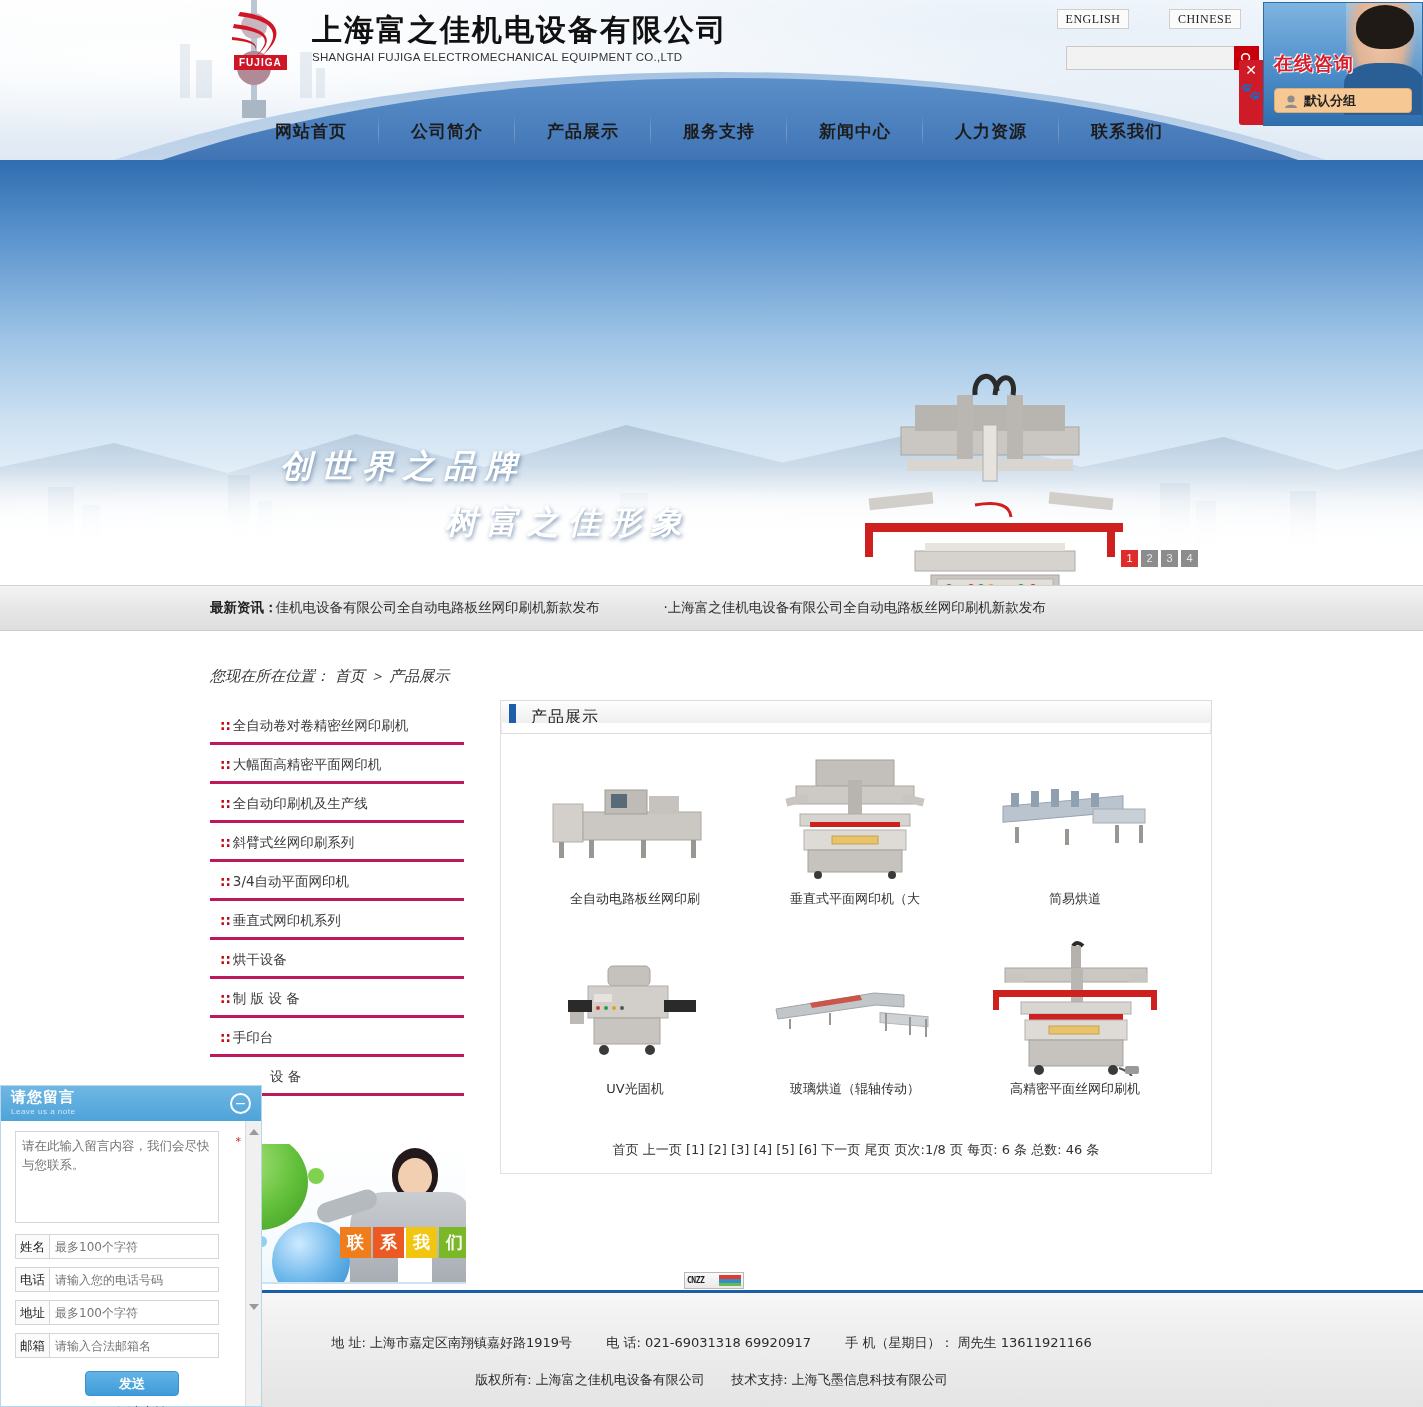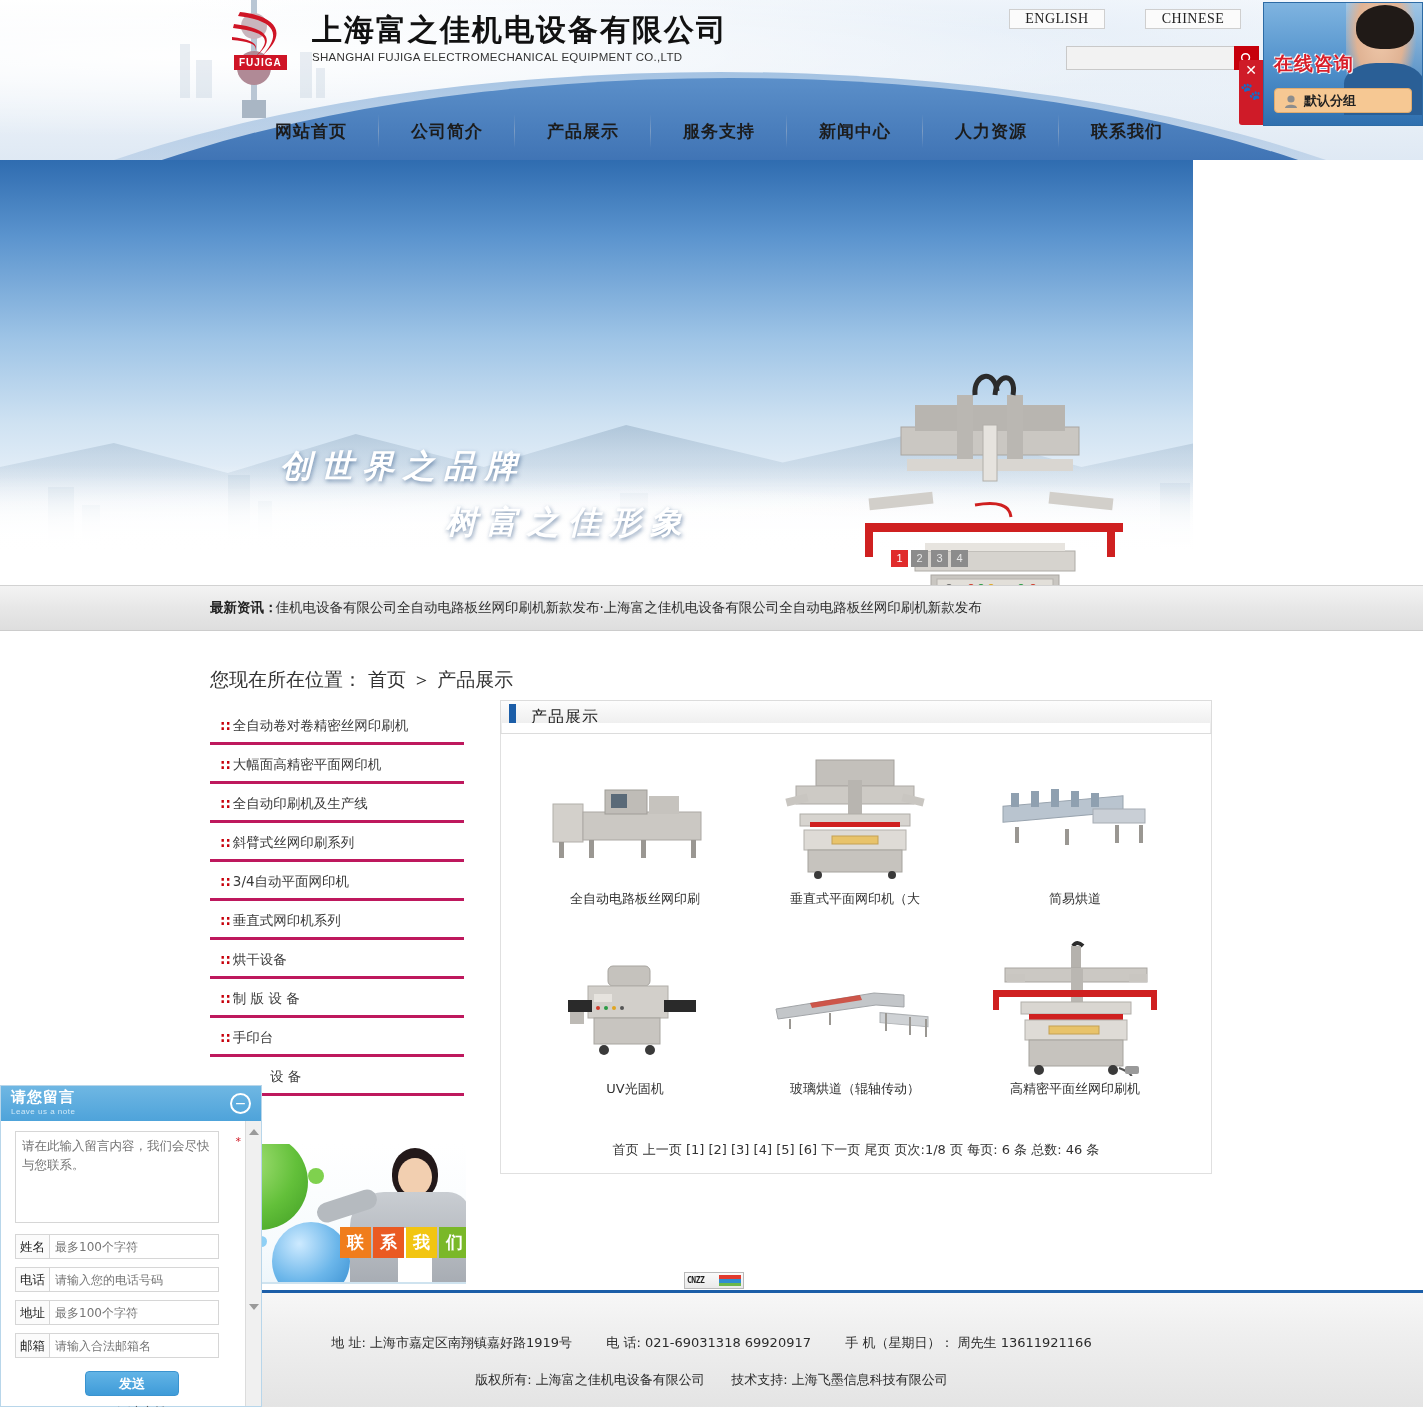--- a/index.html
+++ b/index.html
@@ -48,22 +48,22 @@
     position:absolute; left:2px; bottom:-2px; background:#cf1526; color:#fff;
     font-size:10px; font-weight:bold; letter-spacing:1px; padding:2px 5px;
     font-family:"Liberation Sans",sans-serif;
   }
   .logo-txt { line-height:1; }
   .logo-cn { font-family:"DejaVu Sans",sans-serif; font-size:30px; font-weight:bold; color:#111; letter-spacing:2px; }
   .logo-en { margin-top:7px; font-size:11.5px; color:#333; letter-spacing:.3px; font-family:"Liberation Sans",sans-serif; }
 
   .lang-row { position:absolute; right:182px; top:9px; display:flex; gap:40px; }
   .lang-btn {
-    width:96px; height:20px; line-height:18px; text-align:center;
-    background:#fbfbfb; border:1px solid #cfcfcf; font-size:14px;
+    width:72px; height:20px; line-height:18px; text-align:center;
+    background:#fbfbfb; border:1px solid #cfcfcf; font-size:12px;
     font-family:"Liberation Serif",serif; color:#222; letter-spacing:.5px; cursor:pointer;
   }
   .search-wrap { position:absolute; right:182px; top:46px; width:175px; height:24px; display:flex; }
   .search-input {
     flex:1; height:24px; border:1px solid #c9c9c9; border-right:none;
     background:#f2f2f2; padding:0 6px; font-size:12px; outline:none;
     font-family:"Liberation Sans",sans-serif;
   }
   .search-btn {
     width:25px; height:24px; background:#c7000b; border:none; cursor:pointer;
@@ -114,21 +114,21 @@
     font-family:"DejaVu Sans",sans-serif; padding:0 32px; height:42px;
     line-height:42px; letter-spacing:1px; cursor:pointer; white-space:nowrap;
   }
   .nav-item:not(:last-child):after {
     content:""; position:absolute; right:0; top:4px; width:1px; height:34px;
     background:linear-gradient(180deg,rgba(160,180,205,0) 0%, rgba(150,172,200,.65) 50%, rgba(160,180,205,0) 100%);
   }
 
   
   .banner {
-    position:relative; width:1193px; height:425px; overflow:hidden;
+    position:relative; width:1423px; height:425px; overflow:hidden;
     background:linear-gradient(180deg,#2f6cb0 0%,#5b94ce 18%,#9ec4e6 42%,#cfe2f2 62%,#eef4fa 80%,#f7fafc 100%);
   }
   .banner-mtn {
     position:absolute; left:0; bottom:55px; width:1423px; height:150px;
     background:linear-gradient(180deg,rgba(110,140,168,.55) 0%, rgba(150,175,198,.3) 50%, rgba(255,255,255,0) 100%);
     clip-path:polygon(0% 100%,0% 58%,8% 42%,16% 62%,25% 36%,34% 58%,44% 30%,55% 55%,66% 32%,76% 58%,86% 38%,94% 60%,100% 46%,100% 100%);
   }
   .banner-city {
     position:absolute; left:0; bottom:40px; width:1423px; height:110px; opacity:.45;
   }
@@ -169,27 +169,28 @@
   }
   .news-label {
     margin-left:210px; font-weight:bold; font-size:13.5px; color:#222;
     font-family:"DejaVu Sans",sans-serif; white-space:nowrap;
   }
   .news-item {
     font-size:13.5px; color:#2d2d2d; font-family:"DejaVu Sans",sans-serif;
     white-space:nowrap; cursor:pointer;
   }
   .news-item.n1 { margin-left:-2px; }
-  .news-item.n2 { }
+  .news-item.n2 { margin-left:64px; }
 
   
   .main { position:relative; width:1423px; height:667px; background:#fff; }
   .crumb {
-    position:absolute; left:210px; top:667px; font-size:19px; color:#333;
+    position:absolute; left:210px; top:667px; font-size:15px; color:#333;
     font-family:"DejaVu Sans",sans-serif;
+    font-style:italic;
   }
   .crumb a { color:#333; text-decoration:none; cursor:pointer; }
 
   .sidebar { position:absolute; left:210px; top:700px; width:254px; }
   .panel-head {
     position:relative; height:34px;
     background:linear-gradient(180deg,#fdfdfd 0%,#f1f1f1 60%,#e9e9e9 100%);
     border:1px solid #dcdcdc;
   }
   .panel-head .bar { position:absolute; left:8px; top:3px; width:7px; height:28px; background:#1c5ea8; }

